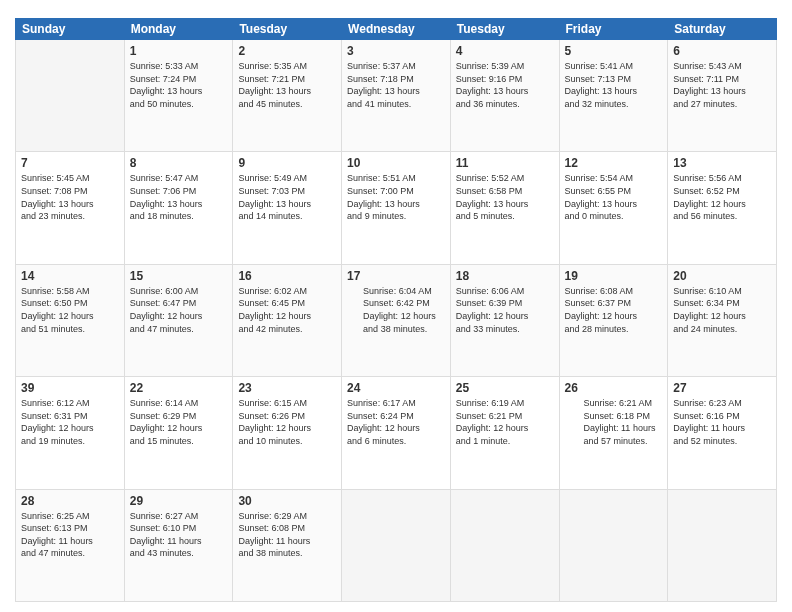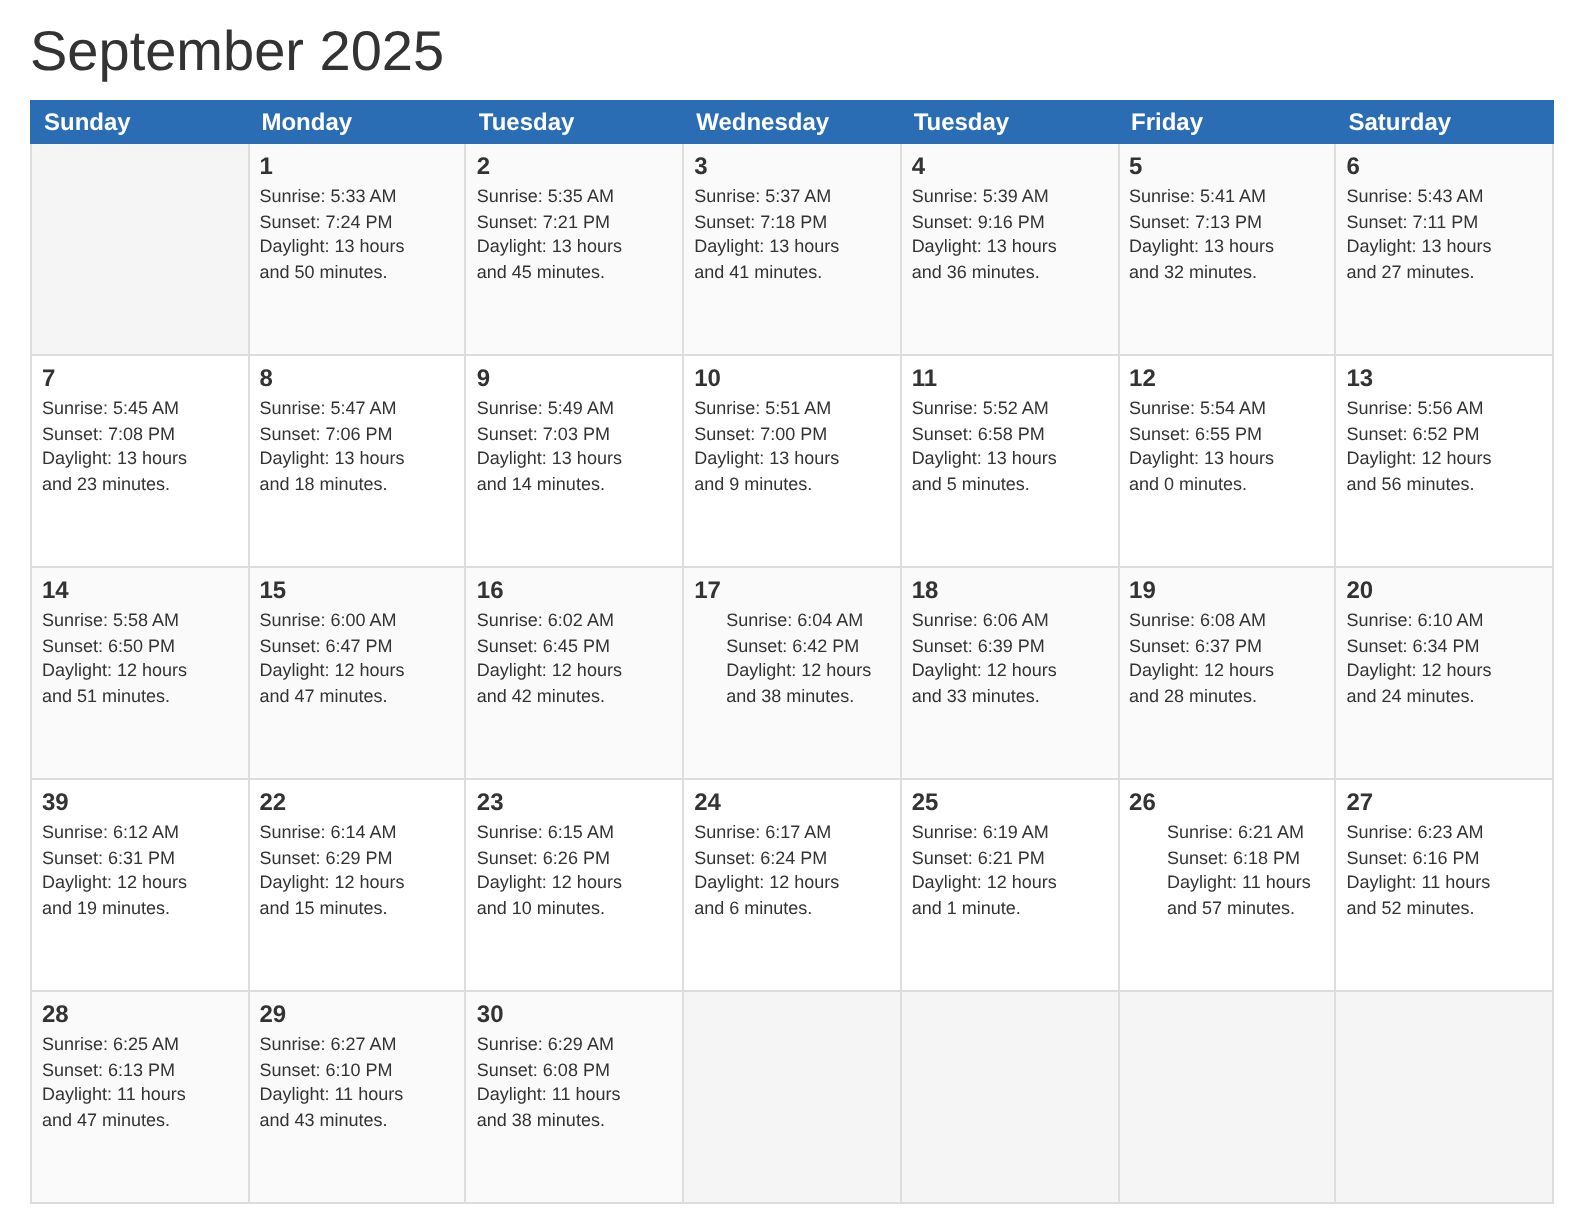--- a/index.html
+++ b/index.html
@@ -92,21 +92,20 @@
     .calendar td.empty {
       background: #f5f5f5;
     }
   </style>
 </head>
 <body>
 
 <div class="page">
   <div class="header">
     <div class="title-block">
-      <div class="month-title">September 2025</div>
     </div>
   </div>
 
   <table class="calendar">
     <thead>
       <tr>
         <th>Sunday</th>
         <th>Monday</th>
         <th>Tuesday</th>
         <th>Wednesday</th>

